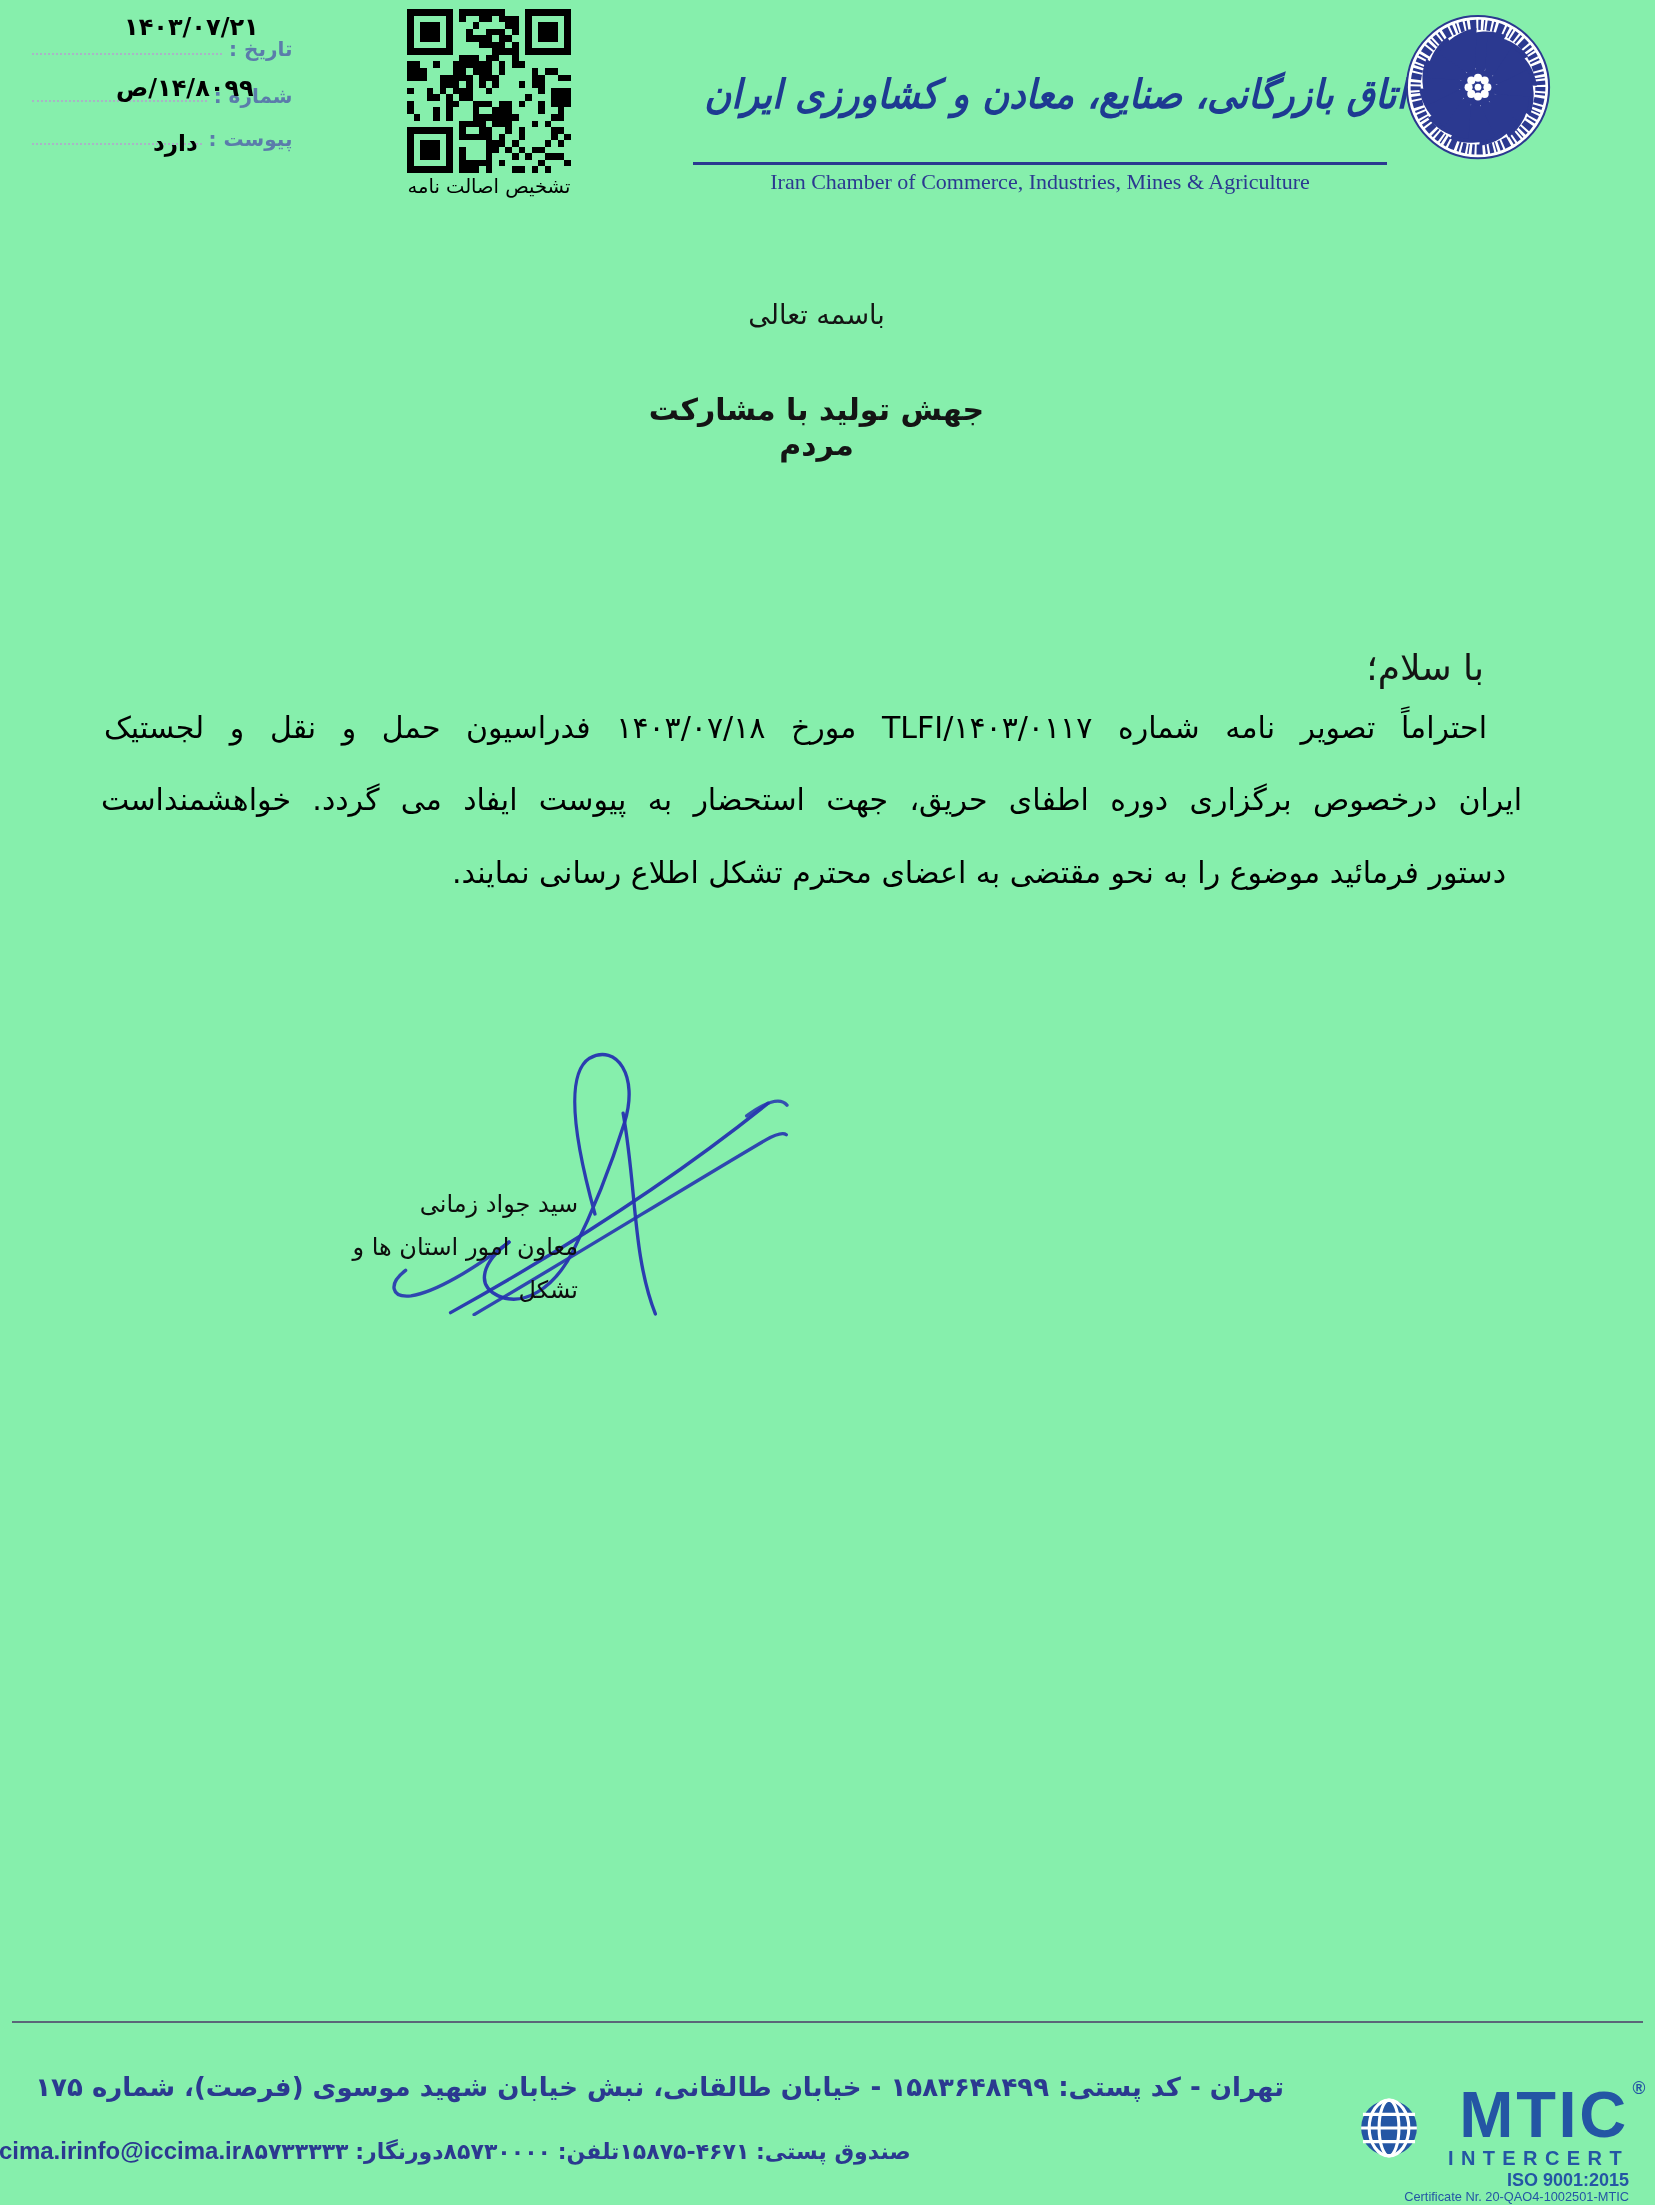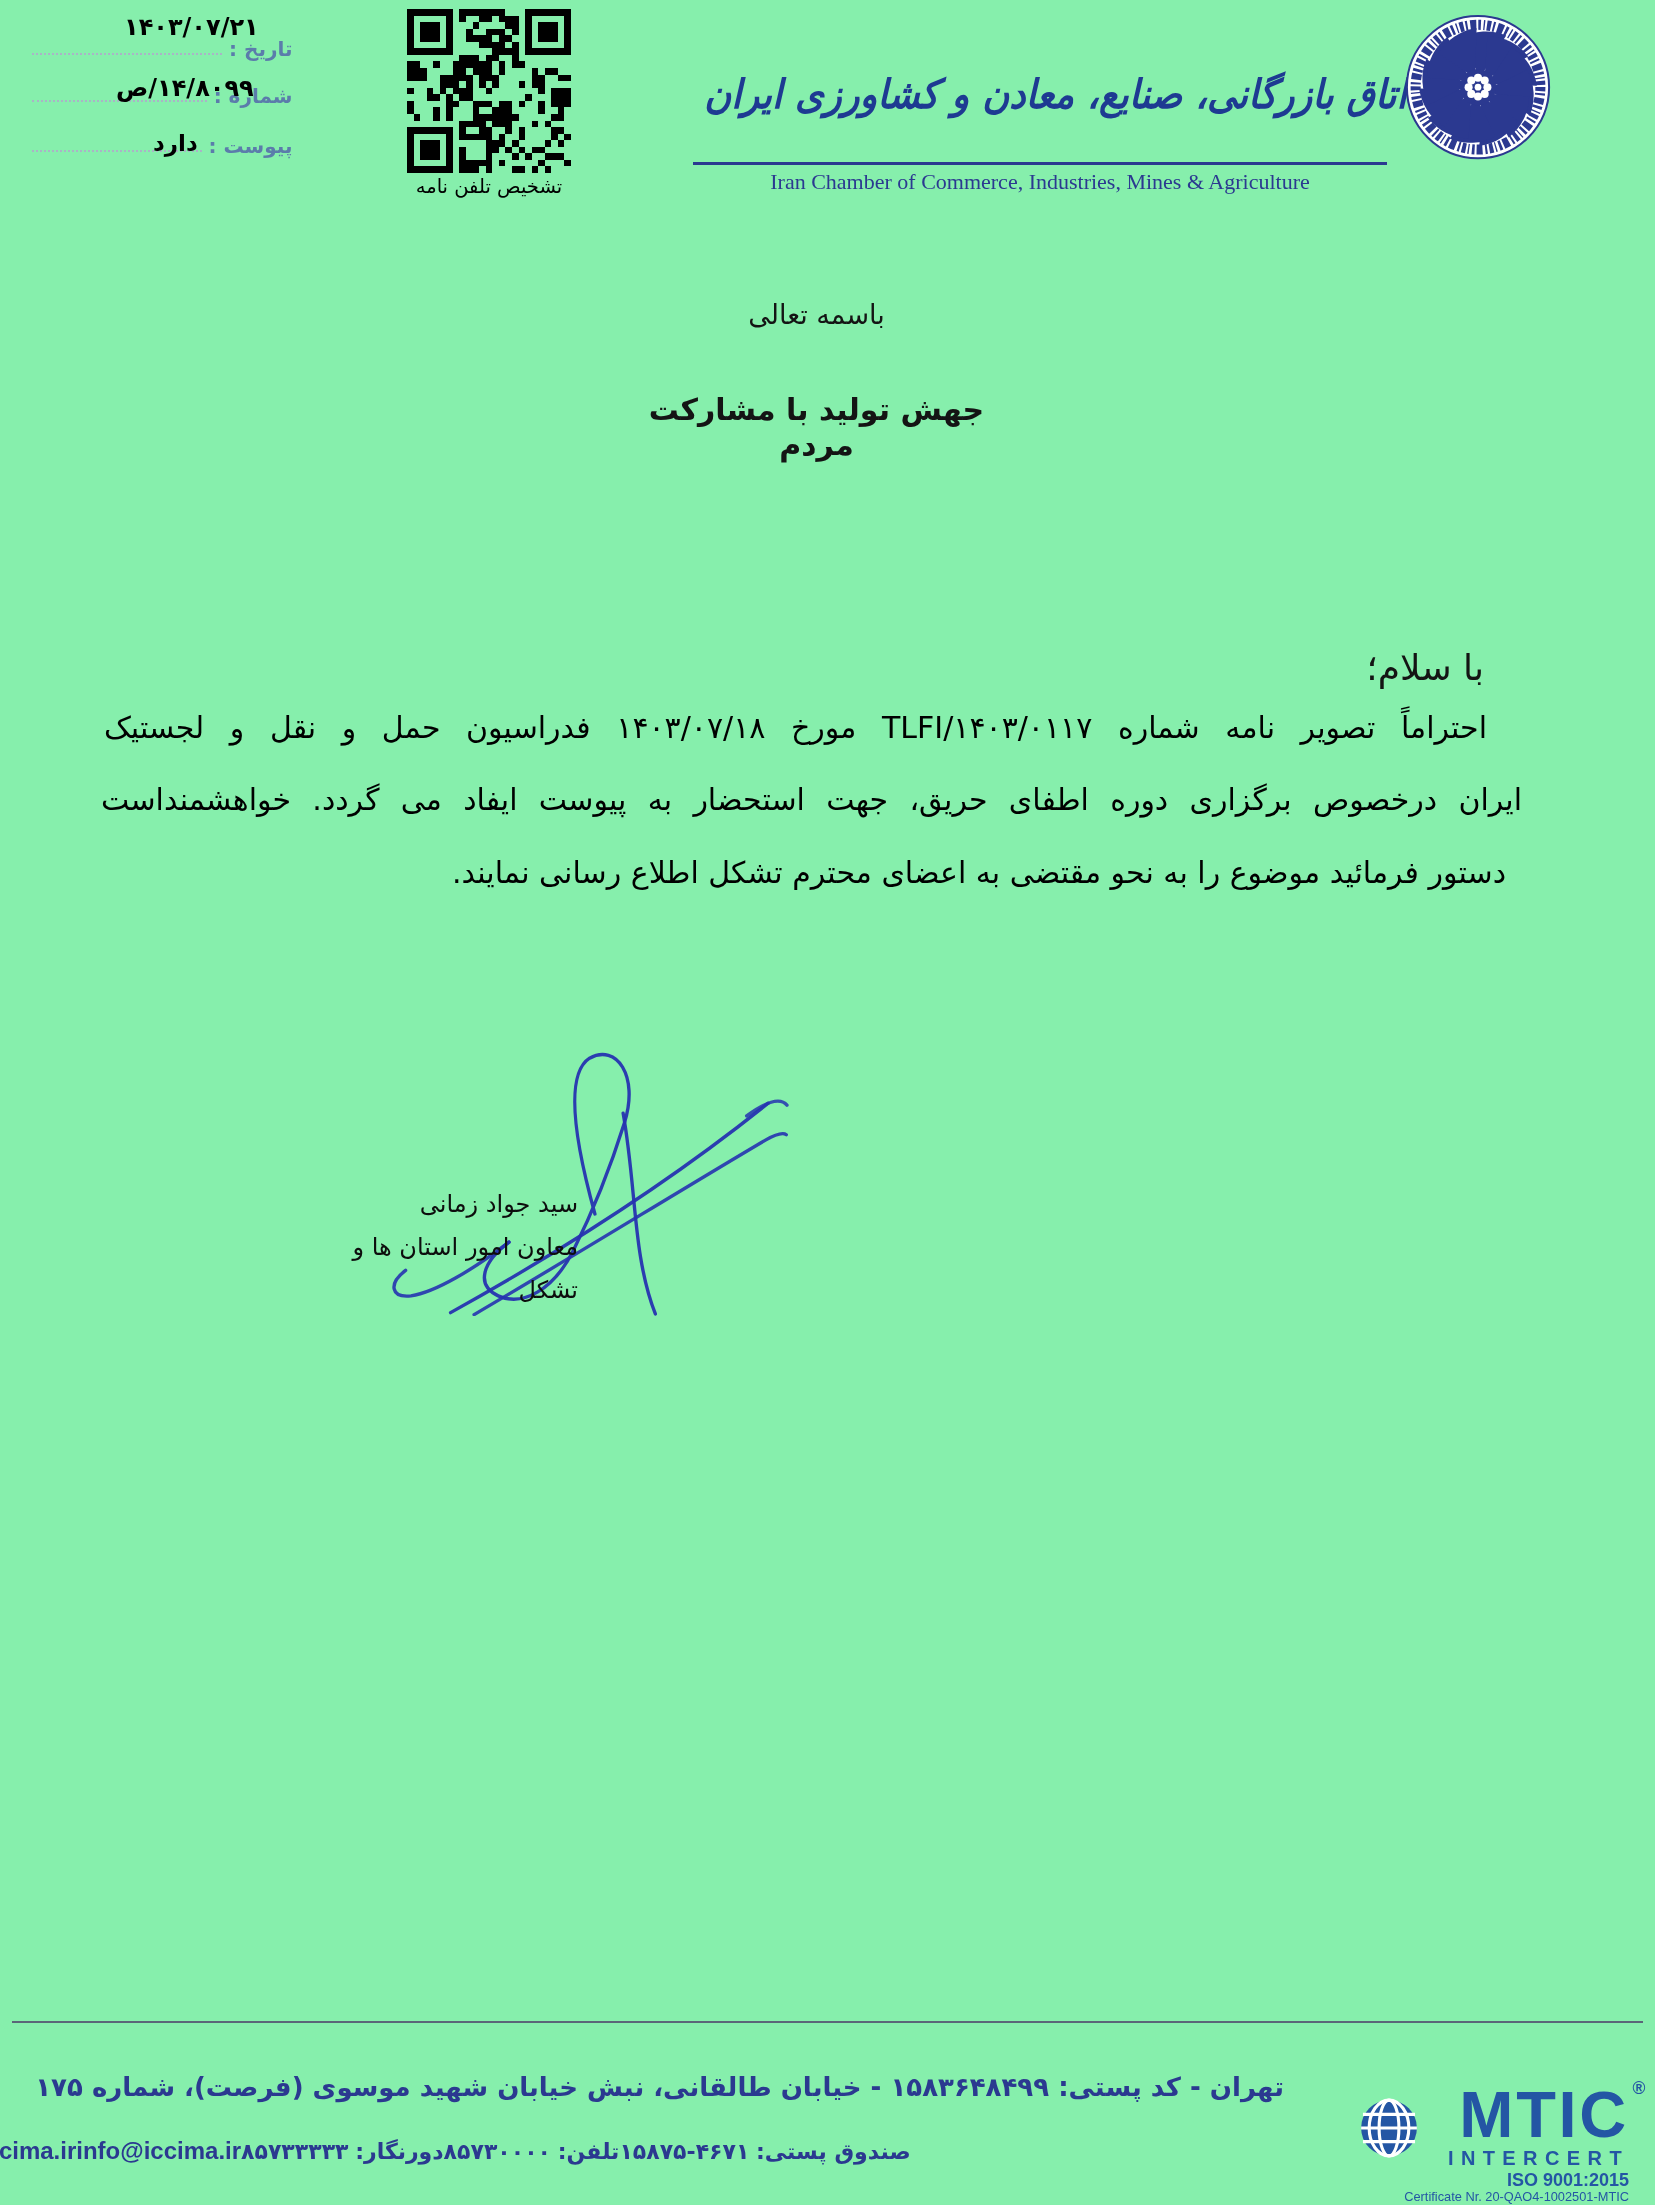--- a/index.html
+++ b/index.html
@@ -113,21 +113,21 @@
     <span class="meta-leader"></span>
   </div>
   <div class="meta-value" style="left:124px;top:13.4px">۱۴۰۳/۰۷/۲۱</div>
 
   <div class="meta-row" style="top:79px">
     <span class="meta-label">شماره :</span>
     <span class="meta-leader"></span>
   </div>
   <div class="meta-value" style="left:116px;top:74px">۱۴/۸۰۹۹/ص</div>
 
-  <div class="meta-row" style="top:129px">
+  <div class="meta-row" style="top:122px">
     <span class="meta-label">پیوست :</span>
     <span class="meta-leader"></span>
   </div>
   <div class="meta-value" style="left:153px;top:130px;font-size:23px">دارد</div>
 
   <div class="abs" id="qr-box">
     <svg id="qr" width="164" height="164" viewBox="0 0 250 250" shape-rendering="crispEdges">
         <rect x="0" y="0" width="10" height="10" fill="#000"></rect>
         <rect x="10" y="0" width="10" height="10" fill="#000"></rect>
         <rect x="20" y="0" width="10" height="10" fill="#000"></rect>
@@ -427,21 +427,21 @@
         <rect x="80" y="240" width="10" height="10" fill="#000"></rect>
         <rect x="90" y="240" width="10" height="10" fill="#000"></rect>
         <rect x="100" y="240" width="10" height="10" fill="#000"></rect>
         <rect x="120" y="240" width="10" height="10" fill="#000"></rect>
         <rect x="160" y="240" width="10" height="10" fill="#000"></rect>
         <rect x="170" y="240" width="10" height="10" fill="#000"></rect>
         <rect x="190" y="240" width="10" height="10" fill="#000"></rect>
         <rect x="210" y="240" width="10" height="10" fill="#000"></rect>
       </svg>
   </div>
-  <div class="abs" id="qr-caption">تشخیص تلفن نامه</div>
+  <div class="abs" id="qr-caption">تشخیص اصالت نامه</div>
 
   <div class="abs" id="org-fa">اتاق بازرگانی، صنایع، معادن و کشاورزی ایران</div>
   <div class="abs" id="org-divider"></div>
   <div class="abs" id="org-en">Iran Chamber of Commerce, Industries, Mines &amp; Agriculture</div>
 
   <svg class="abs" id="emblem" width="156" height="165" viewBox="0 0 232 246">
     <circle cx="116" cy="124" r="106" fill="#ffffff" stroke="#2b3990" stroke-width="3"></circle>
     <circle cx="116" cy="124" r="93" fill="none" stroke="#2b3990" stroke-width="15" stroke-dasharray="6 3 3 4 9 3 4 4 2 3"></circle>
     <circle cx="116" cy="124" r="80" fill="#ffffff"></circle>
     <g transform="translate(116,124)" fill="#2b3990">

